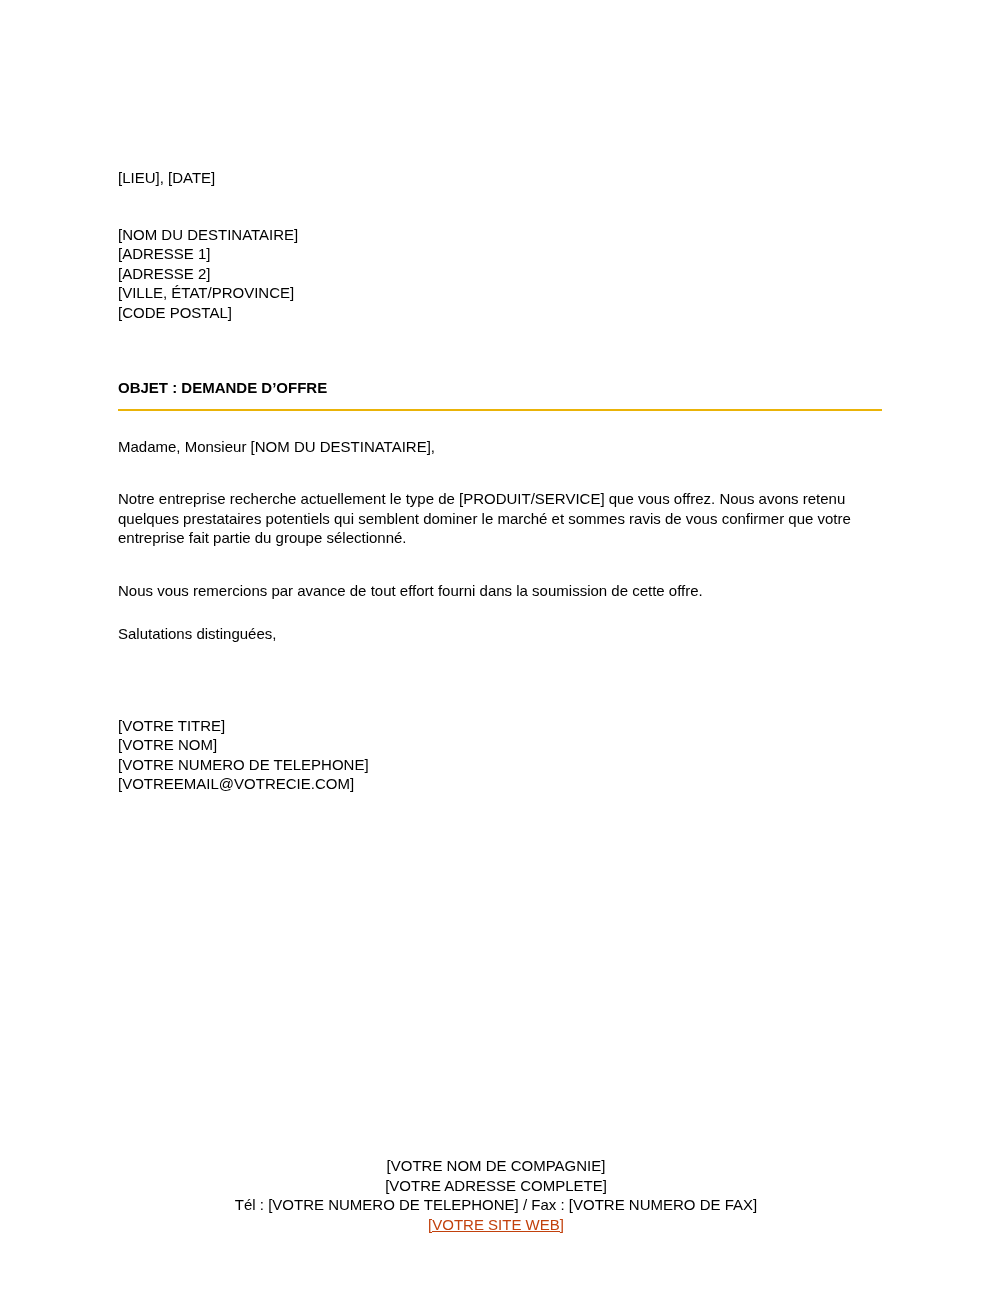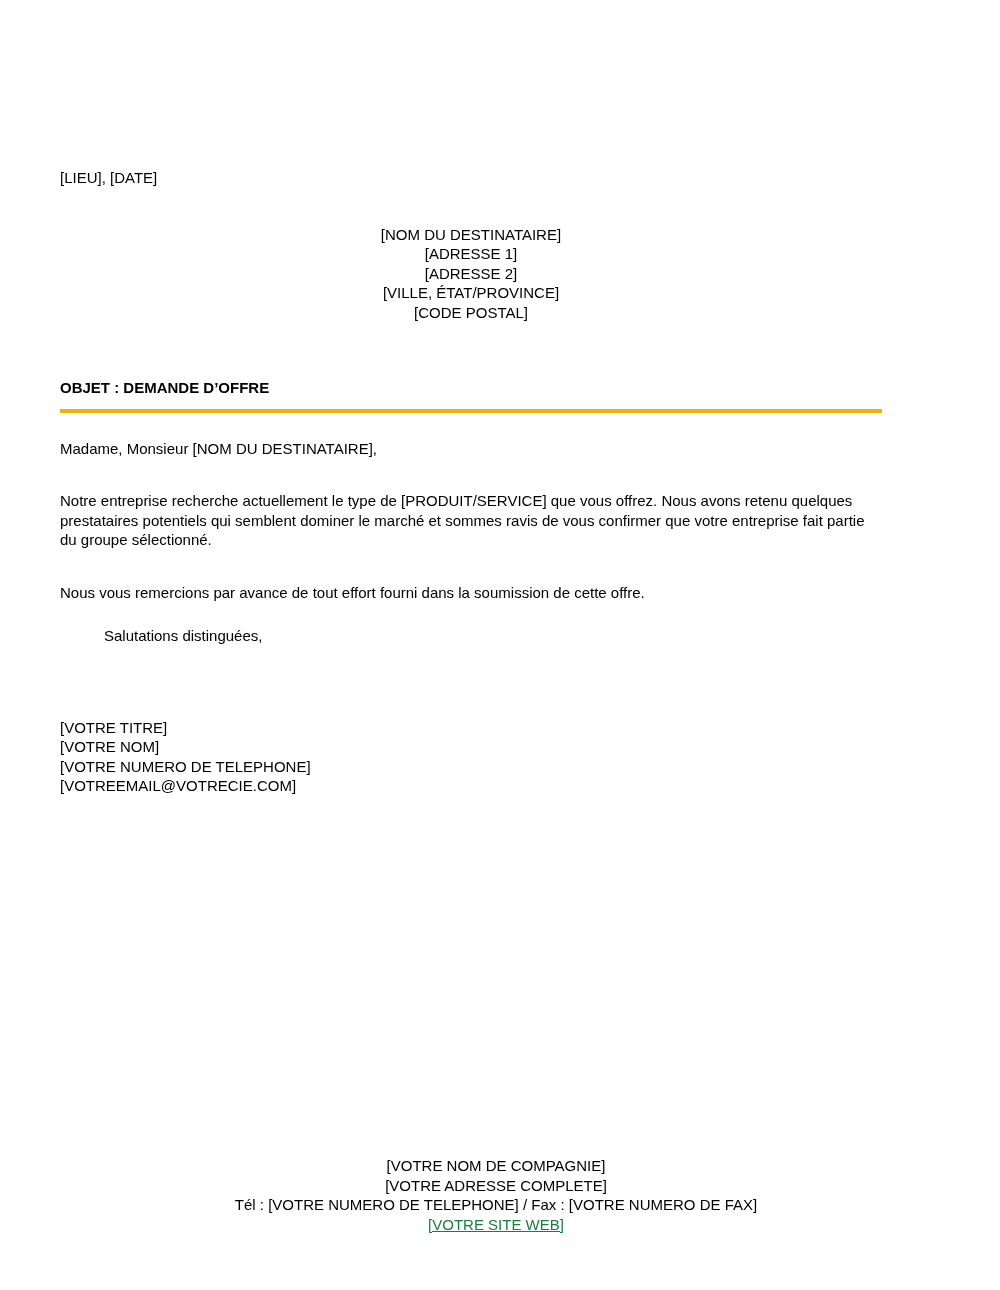--- a/index.html
+++ b/index.html
@@ -11,44 +11,44 @@
     font-family: "Liberation Sans", sans-serif;
     font-size: 15px;
     line-height: 19.5px;
     color: #000000;
     overflow: hidden;
   }
   .page {
     position: relative;
     width: 1000px;
     height: 1290px;
-    padding: 168px 118px 0 60px;
+    padding: 168px 118px 0 118px;
   }
   .place-date { margin-bottom: 37px; }
-  .recipient-block { margin-bottom: 56px; text-align: center; }
+  .recipient-block { margin-bottom: 56px; }
   .subject-block {
     font-weight: bold;
     padding-bottom: 11px;
-    border-bottom: 4px solid #eab308;
+    border-bottom: 2px solid #eab308;
     margin-bottom: 26px;
   }
   .salutation { margin-bottom: 14px; }
   .paragraph { margin-bottom: 14px; margin-top: 33px; }
-  .closing { margin-top: 24px; margin-bottom: 0; margin-left: 44px; }
+  .closing { margin-top: 24px; margin-bottom: 0; }
   .signature-block { margin-top: 72px; }
   .footer {
     position: absolute;
     left: 0;
     right: 8px;
     bottom: 56px;
     text-align: center;
   }
   .footer-line { display: block; }
   a.website-link {
-    color: #15803d;
+    color: #c2410c;
     text-decoration: underline;
   }
 </style>
 </head>
 <body>
 
 <div class="page">
 
   <div class="place-date">[LIEU], [DATE]</div>
 

